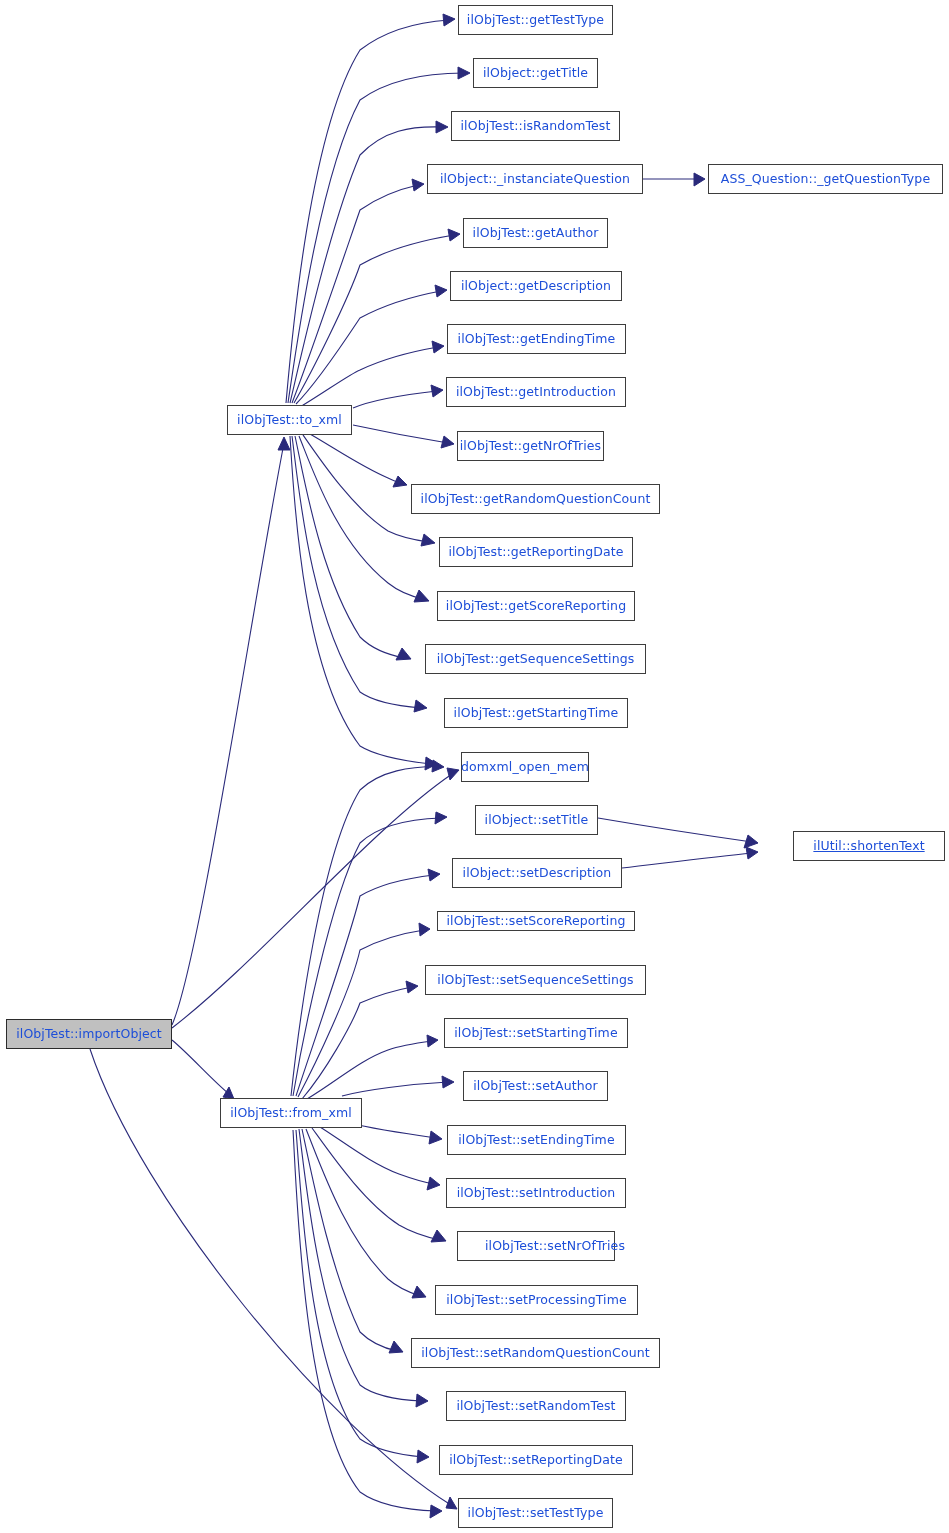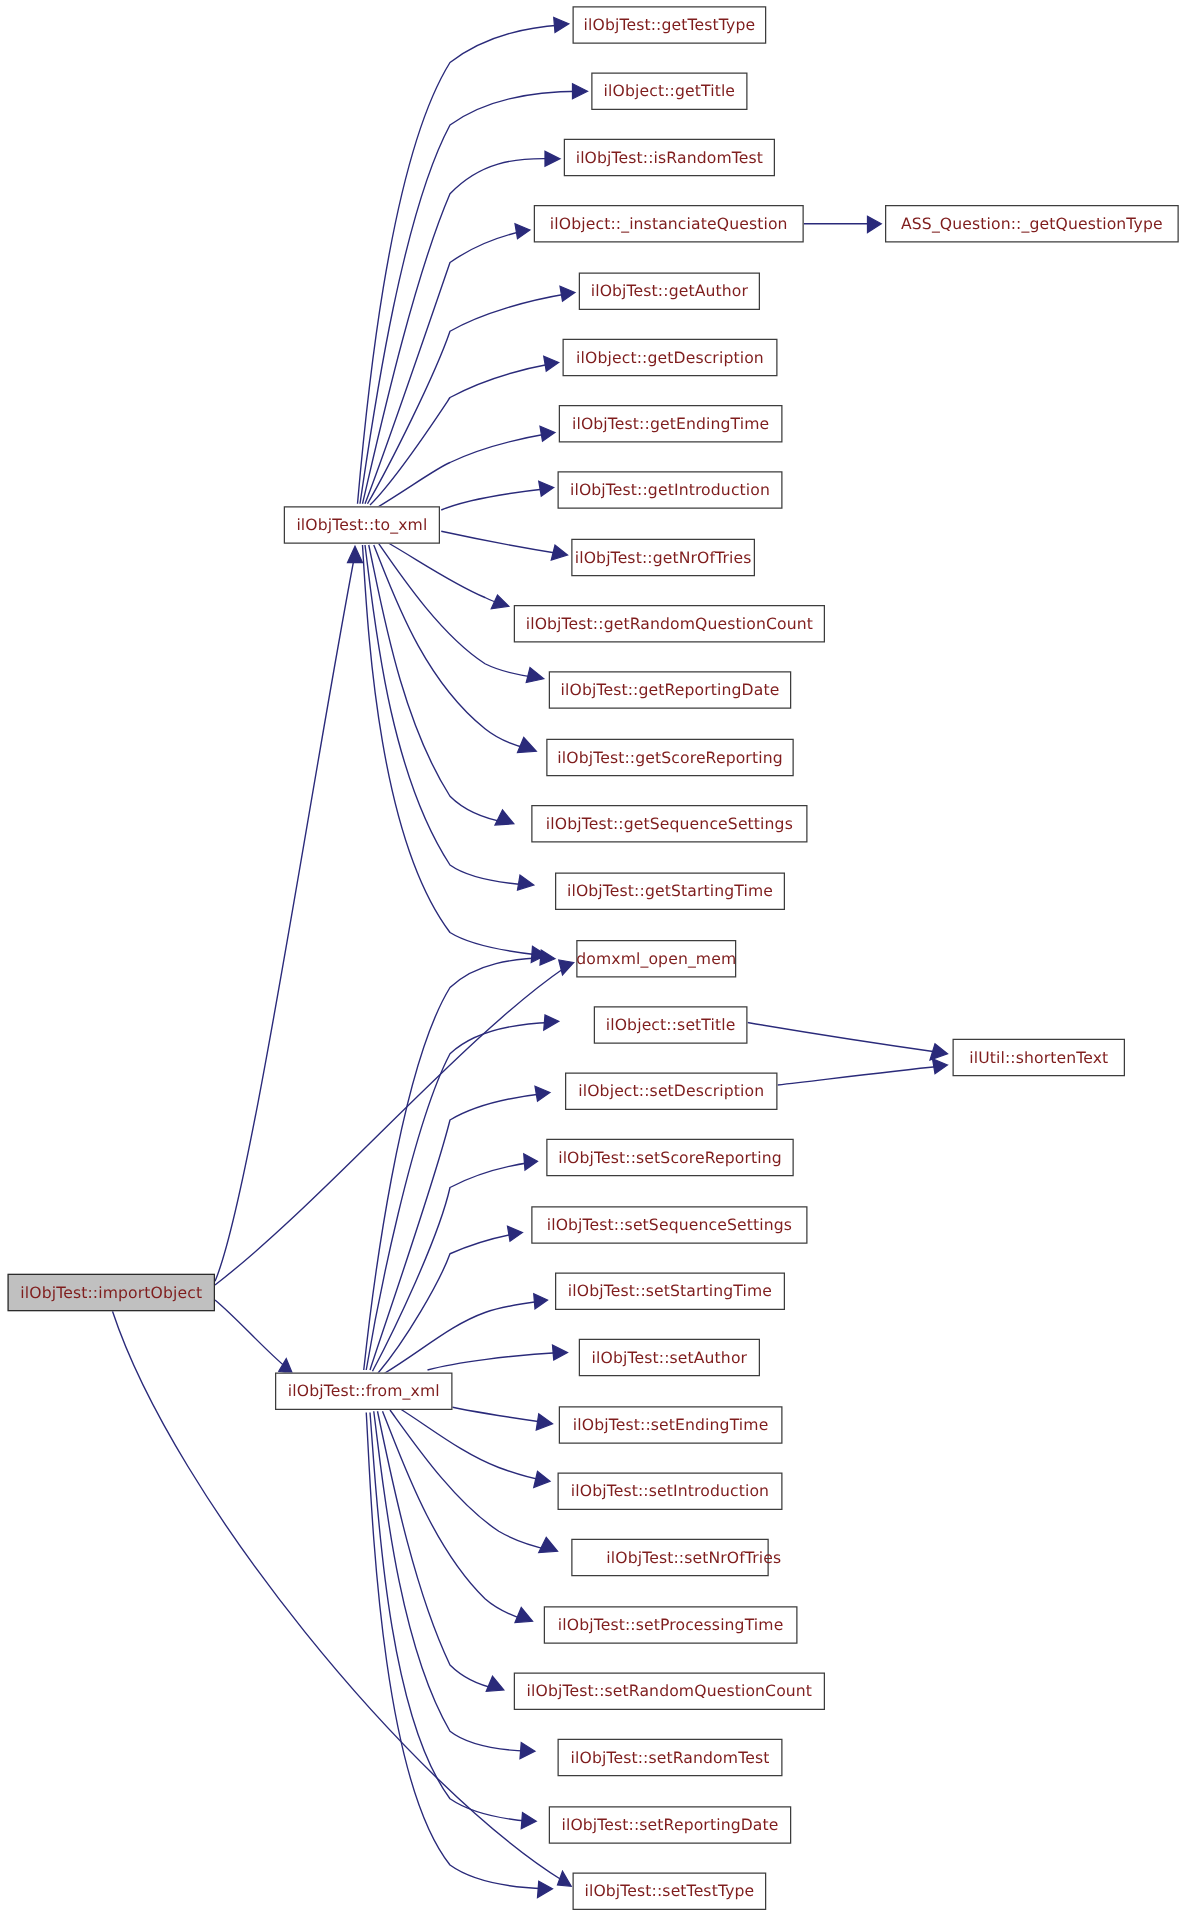--- a/index.html
+++ b/index.html
@@ -23,21 +23,21 @@
     top: 0;
     width: 949px;
     height: 1533px;
     pointer-events: none;
   }
   .node {
     position: absolute;
     box-sizing: border-box;
     border: 1px solid #3d3d3d;
     background: #ffffff;
-    color: #7f1d1d;
+    color: #1d4ed8;
     font-size: 12.5px;
     line-height: 1;
     display: flex;
     align-items: center;
     justify-content: center;
     white-space: nowrap;
     letter-spacing: 0.1px;
   }
   .node.current {
     background: #c0c0c0;
@@ -256,27 +256,27 @@
       </div>
       <div class="node" style="left: 444px; top: 698px; width: 184px; height: 30px;">
         <span class="label">ilObjTest::getStartingTime</span>
       </div>
       <div class="node" style="left: 461px; top: 752px; width: 128px; height: 30px;">
         <span class="label">domxml_open_mem</span>
       </div>
       <div class="node" style="left: 475px; top: 805px; width: 123px; height: 30px;">
         <span class="label">ilObject::setTitle</span>
       </div>
-      <div class="node" style="left: 762px; top: 831px; width: 138px; height: 30px;">
+      <div class="node" style="left: 793px; top: 831px; width: 152px; height: 30px; text-decoration: underline;">
         <span class="label">ilUtil::shortenText</span>
       </div>
       <div class="node" style="left: 452px; top: 858px; width: 170px; height: 30px;">
         <span class="label">ilObject::setDescription</span>
       </div>
-      <div class="node" style="left: 437px; top: 911px; width: 198px; height: 30px;">
+      <div class="node" style="left: 437px; top: 911px; width: 198px; height: 20px;">
         <span class="label">ilObjTest::setScoreReporting</span>
       </div>
       <div class="node" style="left: 425px; top: 965px; width: 221px; height: 30px;">
         <span class="label">ilObjTest::setSequenceSettings</span>
       </div>
       <div class="node" style="left: 444px; top: 1018px; width: 184px; height: 30px;">
         <span class="label">ilObjTest::setStartingTime</span>
       </div>
       <div class="node" style="left: 463px; top: 1071px; width: 145px; height: 30px;">
         <span class="label">ilObjTest::setAuthor</span>

